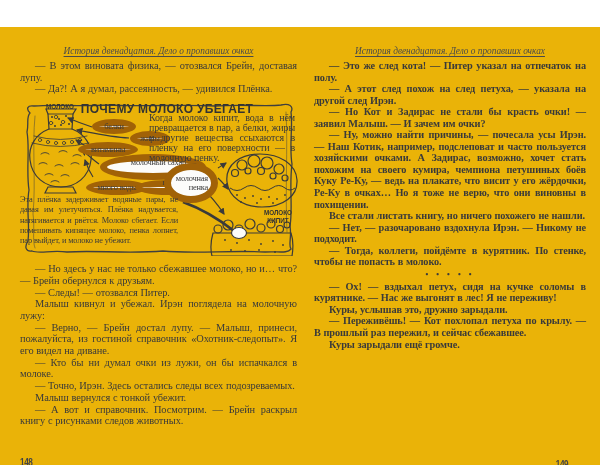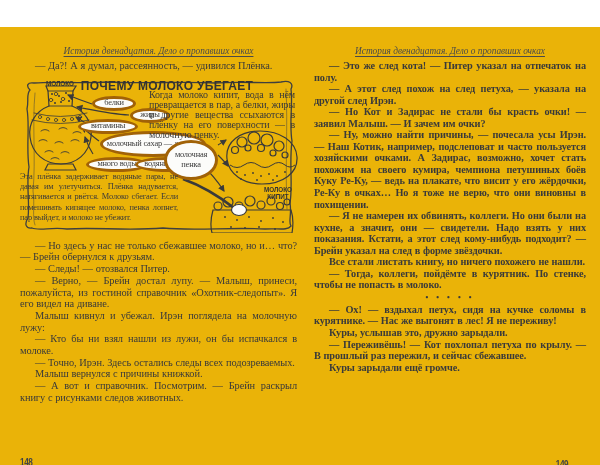--- a/index.html
+++ b/index.html
@@ -22,35 +22,36 @@
   .folio-left{left:0;bottom:24px;transform:scaleX(0.82);transform-origin:left;}
   .folio-right{right:18px;bottom:22px;transform:scaleX(0.82);transform-origin:right;}
   
   .infobox{position:relative;width:284px;height:154px;margin:7px 0 7px -5px;}
   .infobox svg{position:absolute;left:0;top:0;}
   .ib-title{position:absolute;left:52px;top:0;width:200px;text-align:center;
             font-family:"Liberation Sans","DejaVu Sans",sans-serif;font-weight:bold;
             font-size:12px;letter-spacing:0.3px;color:#333;transform:scaleY(1.05);}
   .ib-mini{position:absolute;font-family:"Liberation Sans","DejaVu Sans",sans-serif;
            font-weight:bold;font-size:6.3px;line-height:7.4px;color:#333;text-align:center;}
-  .oval{position:absolute;border:3px solid #a16207;border-radius:50%;background:#fcfcfa;
-        font-size:8.4px;line-height:9.6px;text-align:center;display:flex;align-items:center;
+  .oval{position:absolute;border:7px solid #a16207;border-radius:50%;background:#fcfcfa;
+        font-size:8.4px;line-height:9.6px;text-align:right;display:flex;align-items:center;
         justify-content:center;box-sizing:border-box;padding:0 3px;letter-spacing:-0.2px;}
   .ib-cap{position:absolute;text-align:justify;letter-spacing:-0.15px;}
   .ib-cap-top{left:134px;top:11px;width:146px;font-size:10px;line-height:10.1px;}
   .ib-cap-bottom{left:5px;top:93px;width:158px;font-size:8.4px;line-height:10.3px;}
 </style>
 </head>
 <body>
 
 <div class="spread">
 
   <div class="page page-left">
     <div class="running-head">История двенадцатая. Дело о пропавших очках</div>
     <div class="body">
+      <p>— В этом виновата физика, — отозвался Брейн, доставая лупу.</p>
       <p>— Да?! А я думал, рассеянность, — удивился Плёнка.</p>
 
       <div class="infobox">
         <svg width="284" height="154" viewBox="0 0 284 154">
           <defs>
             <marker id="ah" markerWidth="7" markerHeight="7" refX="5" refY="3" orient="auto">
               <path d="M0,0 L6,3 L0,6 Z" fill="#3a3a3a"></path>
             </marker>
           </defs>
           <g stroke="#3f3f3f" fill="none" stroke-width="1.3" stroke-linecap="round" stroke-linejoin="round">
@@ -172,39 +173,39 @@
         <div class="oval" style="left:71px;top:78px;width:62px;height:15px;">много воды</div>
         <div class="oval" style="left:120px;top:78px;width:66px;height:15px;">водяные пары</div>
         <div class="oval" style="left:149px;top:61px;width:54px;height:40px;">молочная пенка</div>
         <div class="ib-mini" style="left:244px;top:107px;width:38px;">МОЛОКО КИПИТ</div>
         <div class="ib-cap ib-cap-top">Когда молоко кипит, вода в нём превращается в пар, а белки, жиры и другие вещества ссыхаются в плёнку на его поверхности — в молочную пенку.</div>
         <div class="ib-cap ib-cap-bottom">Эта плёнка задерживает водяные пары, не давая им улетучиться. Плёнка надувается, натягивается и рвётся. Молоко сбегает. Если помешивать кипящее молоко, пенка лопнет, пар выйдет, и молоко не убежит.</div>
       </div>
 
       <p>— Но здесь у нас не только сбежавшее молоко, но и… что? — Брейн обернулся к друзьям.</p>
       <p>— Следы! — отозвался Питер.</p>
+      <p>Малыш кивнул и убежал. Ирэн поглядела на молочную лужу:</p>
       <p>— Верно, — Брейн достал лупу. — Малыш, принеси, пожалуйста, из гостиной справочник «Охотник-следопыт». Я его видел на диване.</p>
-      <p>Малыш кивнул и убежал. Ирэн поглядела на молочную лужу:</p>
-      <p>— Кто бы ни взял нашли из лужи, он бы испачкался в молоке.</p>
+      <p>— Кто бы ни думал очки из лужи, он бы испачкался в молоке.</p>
       <p>— Точно, Ирэн. Здесь остались следы всех подозреваемых.</p>
-      <p>Малыш вернулся с причины книжкой.</p>
+      <p>Малыш вернулся с тонкой убежит.</p>
       <p>— А вот и справочник. Посмотрим. — Брейн раскрыл книгу с рисунками следов животных.</p>
     </div>
     <div class="folio folio-left">148</div>
   </div>
 
   <div class="page page-right">
     <div class="running-head">История двенадцатая. Дело о пропавших очках</div>
     <div class="body">
       <p>— Это же след кота! — Питер указал на отпечаток на полу.</p>
       <p>— А этот след похож на след петуха, — указала на другой след Ирэн.</p>
       <p>— Но Кот и Задирас не стали бы красть очки! — заявил Малыш. — И зачем им очки?</p>
       <p>— Ну, можно найти причины, — почесала усы Ирэн. — Наш Котик, например, подслеповат и часто пользуется хозяйскими очками. А Задирас, возможно, хочет стать похожим на своего кумира, чемпиона петушиных боёв Куку Ре-Ку, — ведь на плакате, что висит у его жёрдочки, Ре-Ку в очках… Но я тоже не верю, что они виновны в похищении.</p>
-      <p>— Я не намерен их обвинять, коллеги. Но они были на кухне, а значит, они — свидетели. Надо взять у них показания. Кстати, а этот след кому-нибудь подходит? — Брейн указал на след в форме звёздочки.</p>
       <p>Все стали листать книгу, но ничего похожего не нашли.</p>
+      <p>— Нет, — разочаровано вздохнула Ирэн. — Никому не подходит.</p>
       <p>— Тогда, коллеги, пойдёмте в курятник. По стенке, чтобы не попасть в молоко.</p>
       <div class="scene-break">• • • • •</div>
       <p>— Ох! — вздыхал петух, сидя на кучке соломы в курятнике. — Нас же выгонят в лес! Я не переживу!</p>
       <p>Куры, услышав это, дружно зарыдали.</p>
       <p>— Переживёшь! — Кот похлопал петуха по крылу. — В прошлый раз пережил, и сейчас сбежавшее.</p>
       <p>Куры зарыдали ещё громче.</p>
     </div>
     <div class="folio folio-right">149</div>
   </div>
 

